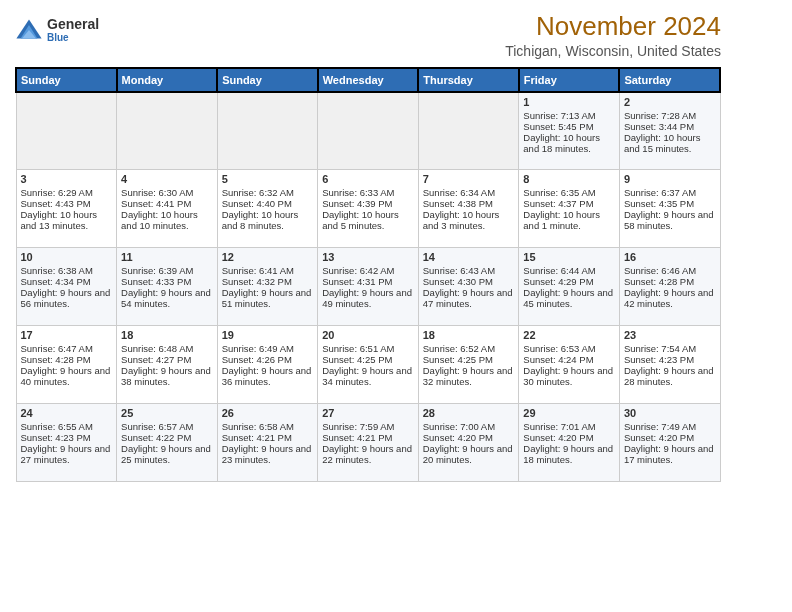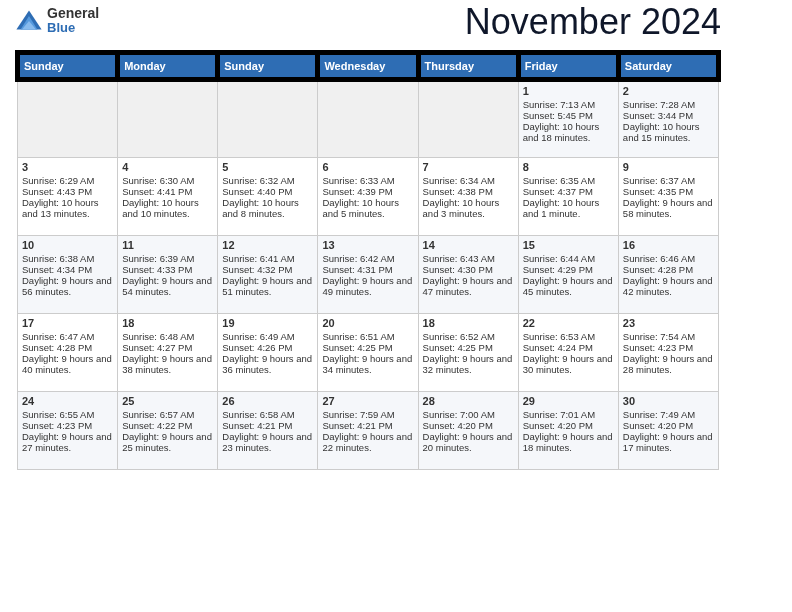--- a/index.html
+++ b/index.html
@@ -5,21 +5,21 @@
     * { margin: 0; padding: 0; box-sizing: border-box; }
     body {
       font-family: Arial, sans-serif;
       background: #fff;
       width: 792px;
       height: 612px;
       overflow: hidden;
     }
     .container {
       width: 736px;
-      padding: 2px 15px 5px 15px;
+      padding: 12px 15px 5px 15px;
     }
     .header {
       display: flex;
       align-items: flex-start;
       justify-content: space-between;
       margin-bottom: 8px;
     }
     .logo {
       display: flex;
       align-items: center;
@@ -29,56 +29,56 @@
       display: flex;
       flex-direction: column;
       line-height: 1.1;
     }
     .logo-general {
       font-size: 14px;
       font-weight: bold;
       color: #333;
     }
     .logo-blue {
-      font-size: 13px;
+      font-size: 10px;
       font-weight: bold;
       color: #2e6db4;
     }
     .logo-icon {
       width: 28px;
       height: 28px;
       margin-right: 4px;
     }
     .title-block {
       text-align: right;
     }
     .month-title {
-      font-size: 36px;
+      font-size: 26px;
       font-weight: normal;
-      color: #0f172a;
+      color: #a16207;
       line-height: 1.1;
     }
     .location {
       font-size: 14px;
       color: #555;
       margin-top: 2px;
     }
     table {
       width: 100%;
       border-collapse: collapse;
       table-layout: fixed;
     }
     thead tr th {
       background-color: #2e6db4;
       color: #fff;
       font-size: 11px;
       font-weight: bold;
       padding: 5px 4px;
       text-align: left;
-      border: 5px solid #000000;
+      border: 2px solid #000000;
     }
     tbody tr td {
       vertical-align: top;
       font-size: 9.5px;
       color: #333;
       padding: 3px 4px;
       border: 1px solid #ccc;
       height: 78px;
       background: #fff;
     }
@@ -109,20 +109,21 @@
         <polygon points="20,13 32,32 8,32" fill="#5599dd"></polygon>
         <polygon points="20,20 30,32 10,32" fill="#88bbee"></polygon>
       </svg>
       <div class="logo-text">
         <span class="logo-general">General</span>
         <span class="logo-blue">Blue</span>
       </div>
     </div>
     <div class="title-block">
       <div class="month-title">November 2024</div>
+      <div class="location">Tichigan, Wisconsin, United States</div>
     </div>
   </div>
 
   <table>
     <thead>
       <tr>
       <th>Sunday</th>
           <th>Monday</th>
           <th>Sunday</th>
           <th>Wednesday</th>

